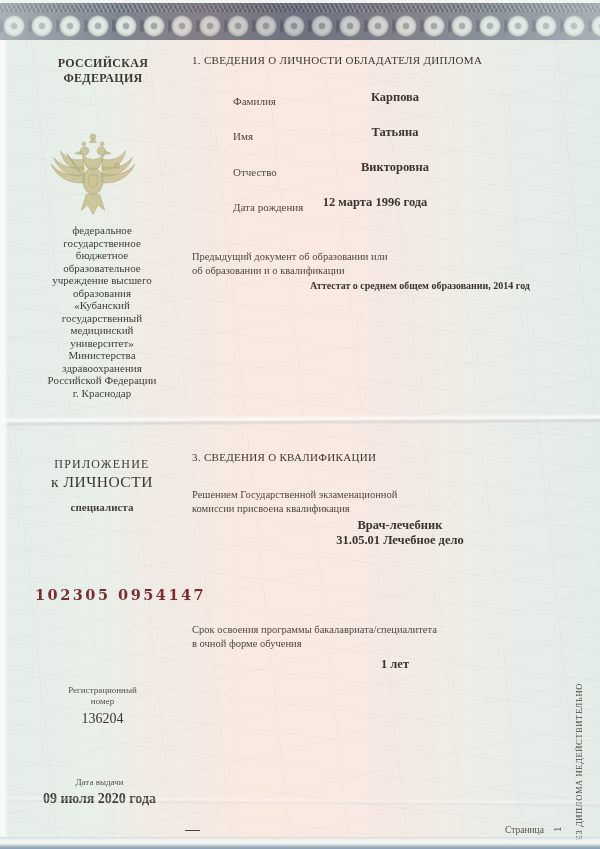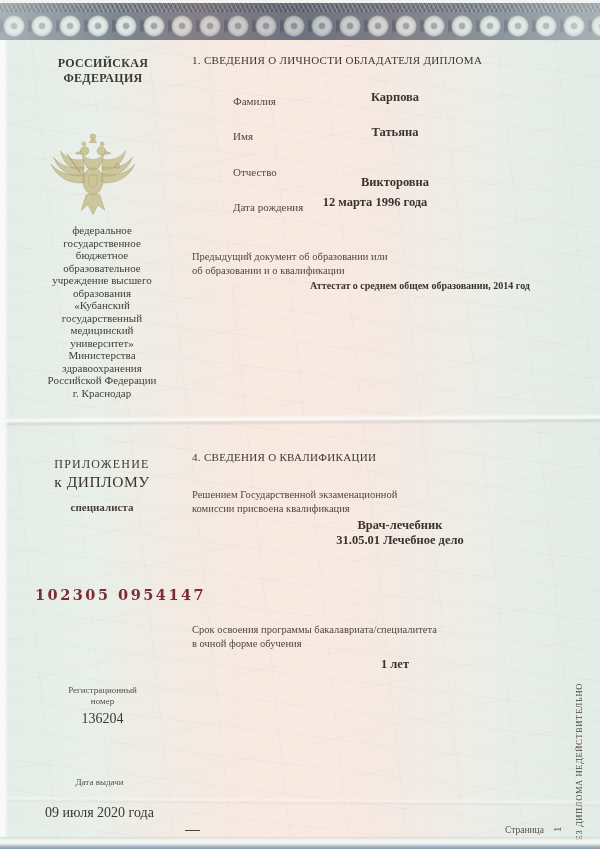--- a/index.html
+++ b/index.html
@@ -120,56 +120,56 @@
 государственный
 медицинский
 университет»
 Министерства
 здравоохранения
 Российской Федерации
 г. Краснодар</div>
 
   <div class="abs ctr" style="left:18px;top:457px;width:168px;">
     <div class="t1">ПРИЛОЖЕНИЕ</div>
-    <div class="t2">к ДИПЛОМУ</div>
+    <div class="t2">к ЛИЧНОСТИ</div>
     <div class="t3">специалиста</div>
   </div>
 
   <div class="abs serial" style="left:27px;top:586px;margin-left:8px;">102305 0954147</div>
 
   <div class="abs ctr" style="left:30px;top:685px;width:145px;">
     <div class="tiny pre">Регистрационный
 номер</div>
     <div class="num" style="margin-top:3px;">136204</div>
   </div>
 
   <div class="abs ctr" style="left:22px;top:777px;width:155px;">
     <div class="tiny">Дата выдачи</div>
-    <div class="num" style="margin-top:17px;">09 июля 2020 года</div>
+    <div class="num" style="margin-top:3px;font-weight:bold;">09 июля 2020 года</div>
   </div>
 
   <div class="abs sec" style="left:192px;top:54px;">1. СВЕДЕНИЯ О ЛИЧНОСТИ ОБЛАДАТЕЛЯ ДИПЛОМА</div>
 
   <div class="abs lbl" style="left:192px;top:95px;">Фамилия</div>
   <div class="abs ctr val" style="left:285px;top:90px;width:220px;">Карпова</div>
 
   <div class="abs lbl" style="left:192px;top:130px;">Имя</div>
   <div class="abs ctr val" style="left:285px;top:125px;width:220px;">Татьяна</div>
 
   <div class="abs lbl" style="left:192px;top:166px;">Отчество</div>
-  <div class="abs ctr val" style="left:285px;top:175px;width:220px;">Викторовна</div>
+  <div class="abs ctr val" style="left:285px;top:160px;width:220px;">Викторовна</div>
 
   <div class="abs lbl" style="left:192px;top:201px;">Дата рождения</div>
   <div class="abs ctr val" style="left:265px;top:195px;width:220px;">12 марта 1996 года</div>
 
   <div class="abs lbl2 pre" style="left:192px;top:250px;">Предыдущий документ об образовании или
 об образовании и о квалификации</div>
   <div class="abs ctr val" style="left:285px;top:280px;width:270px;font-size:10px;">Аттестат о среднем общем образовании, 2014 год</div>
 
-  <div class="abs sec" style="left:192px;top:451px;">4. СВЕДЕНИЯ О КВАЛИФИКАЦИИ</div>
+  <div class="abs sec" style="left:192px;top:451px;">3. СВЕДЕНИЯ О КВАЛИФИКАЦИИ</div>
 
   <div class="abs lbl2 pre" style="left:192px;top:488px;">Решением Государственной экзаменационной
 комиссии присвоена квалификация</div>
   <div class="abs ctr" style="left:295px;top:518px;width:210px;line-height:1.18;">
     <div class="val">Врач-лечебник</div>
     <div class="val">31.05.01 Лечебное дело</div>
   </div>
 
   <div class="abs lbl2 pre" style="left:192px;top:623px;">Срок освоения программы бакалавриата/специалитета
 в очной форме обучения</div>

